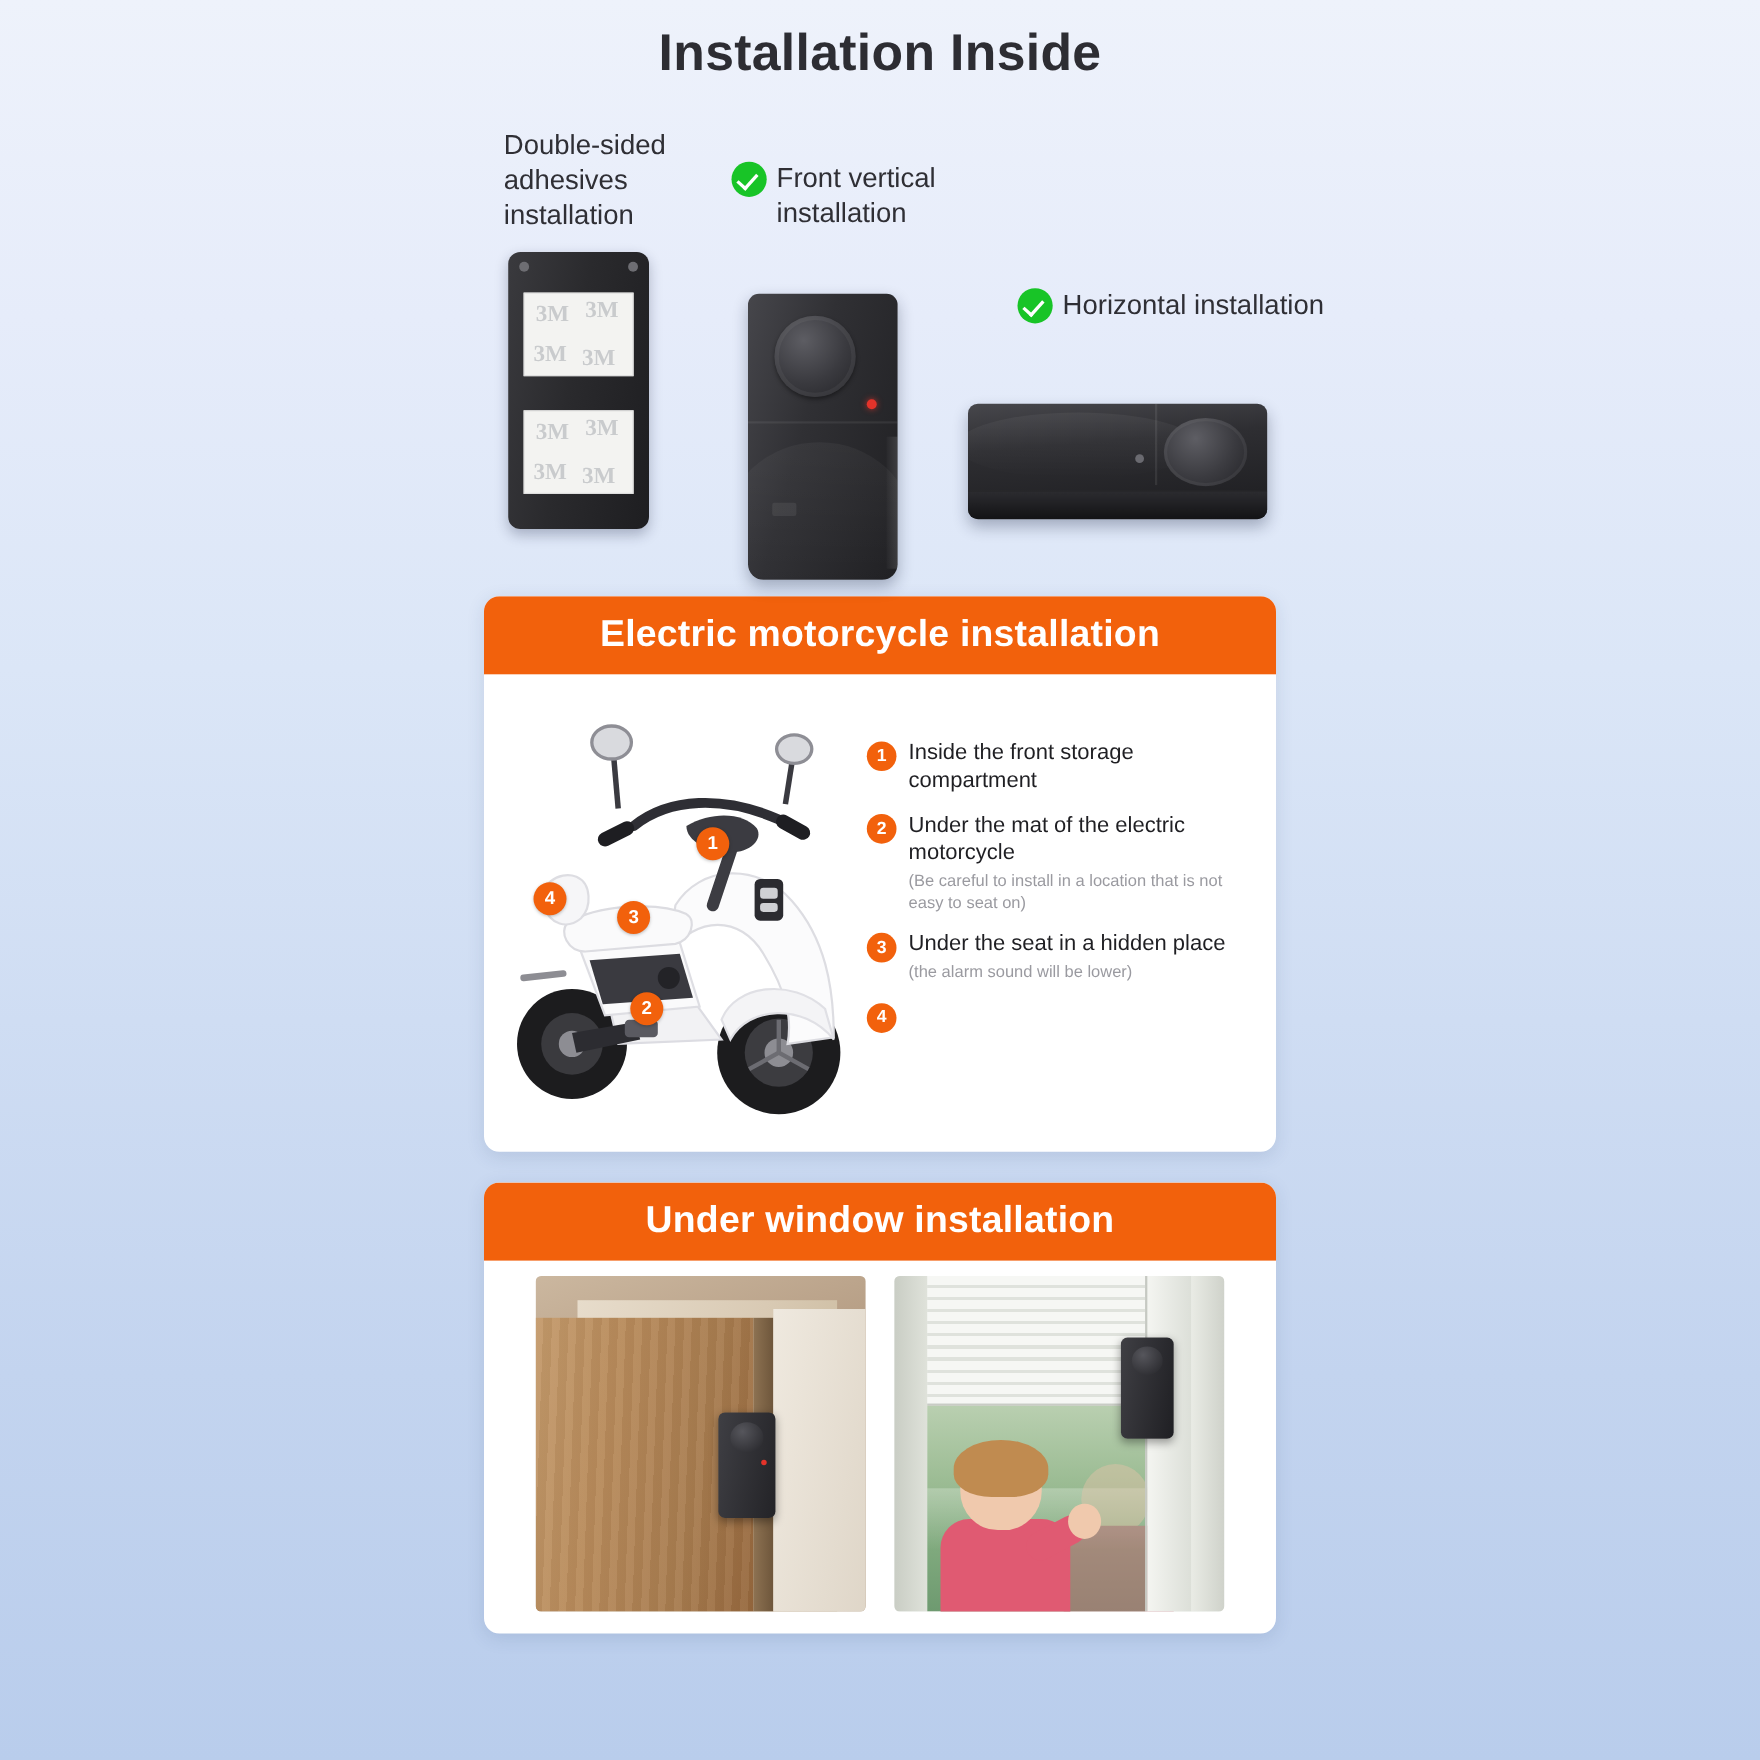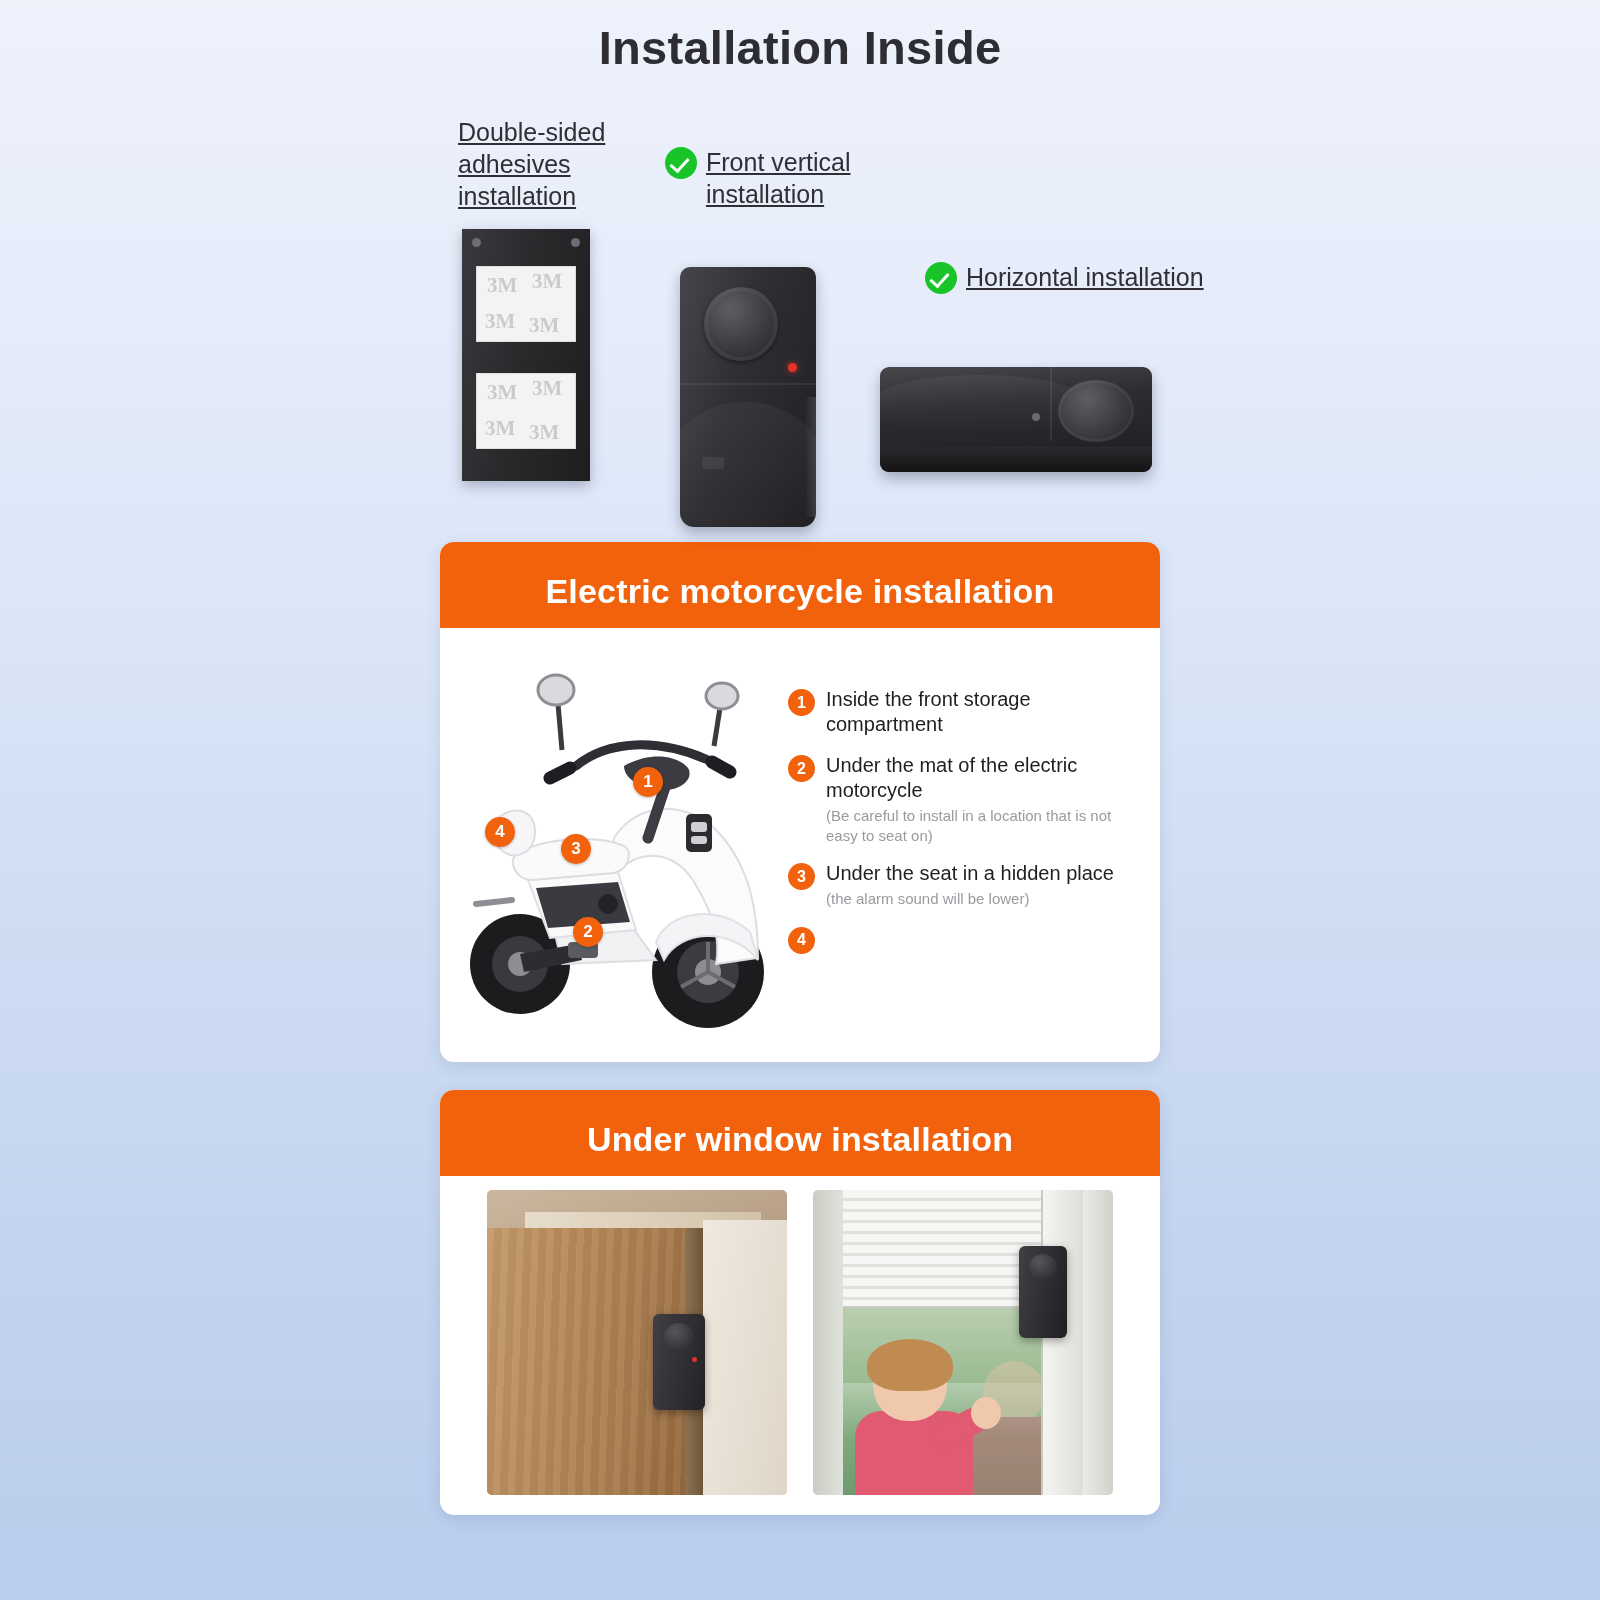--- a/index.html
+++ b/index.html
@@ -27,21 +27,20 @@
   .top-section {
     position: relative;
     height: 455px;
     margin-top: 12px;
   }
 
   .label {
     font-size: 25px;
     color: #2f2f35;
     line-height: 1.27;
-    text-decoration: underline;
   }
 
   .check-icon {
     width: 32px; height: 32px;
     border-radius: 50%;
     background: #18c427;
     display: inline-block;
     position: relative;
     flex: 0 0 auto;
   }
@@ -56,21 +55,21 @@
   }
 
   
   .blk1 { position: absolute; left: 458px; top: 30px; width: 230px; }
   .blk1 .label { }
   .dev-adhesive {
     position: absolute;
     left: 4px; top: 112px;
     width: 128px; height: 252px;
     background: linear-gradient(100deg,#3a3a3e 0%, #2a2a2d 45%, #1e1e21 100%);
-    border-radius: 0;
+    border-radius: 11px;
     box-shadow: 0 5px 12px rgba(20,30,60,0.28);
   }
   .dev-adhesive .screw {
     position: absolute; width: 9px; height: 9px; border-radius: 50%;
     background: #6d6d72; top: 9px;
   }
   .dev-adhesive .screw.l { left: 10px; }
   .dev-adhesive .screw.r { right: 10px; }
   .pad {
     position: absolute; left: 14px; width: 100px; height: 76px;
@@ -178,21 +177,21 @@
     overflow: hidden;
     box-shadow: 0 4px 16px rgba(40,60,110,0.13);
   }
   .card + .card { margin-top: 28px; }
   .card-header {
     background: #f2610c;
     color: #ffffff;
     font-size: 34px;
     font-weight: bold;
     text-align: center;
-    padding: 30px 0 17px;
+    padding: 15px 0 17px;
     letter-spacing: 0.2px;
   }
   .card-body { padding: 14px 18px 20px; }
 
   
   .moto-row { display: flex; align-items: flex-start; }
   .moto-figure {
     position: relative;
     width: 330px; height: 400px;
     flex: 0 0 auto;

